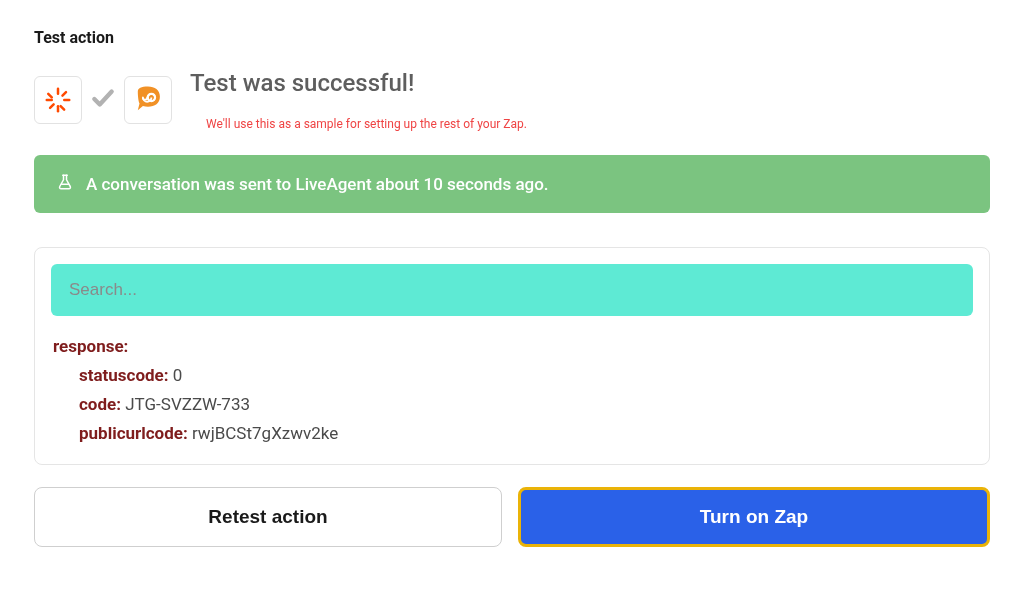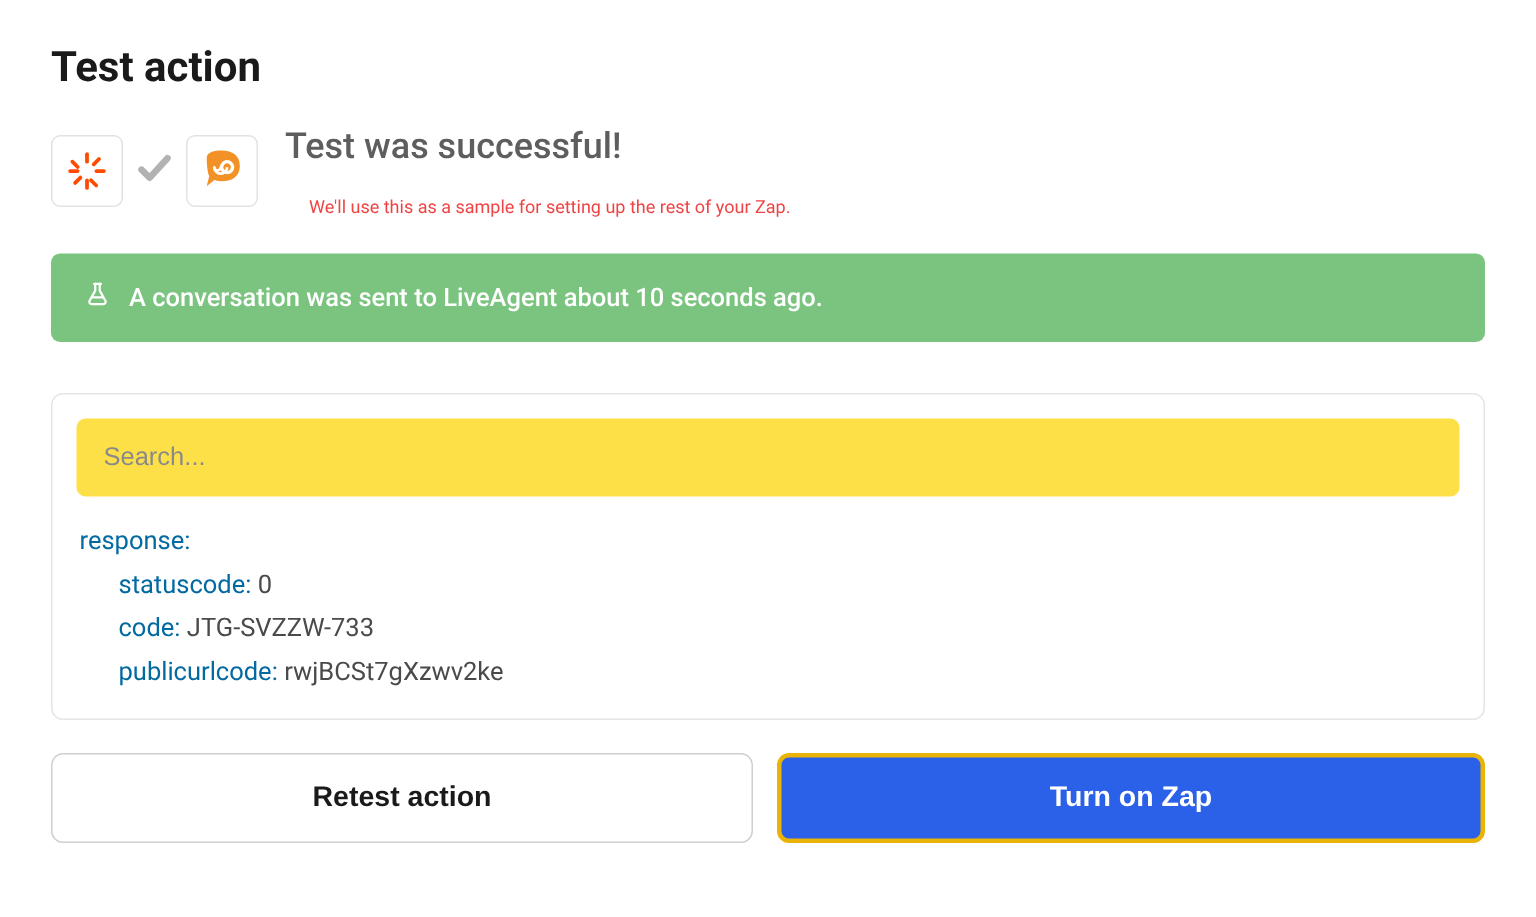--- a/index.html
+++ b/index.html
@@ -4,21 +4,21 @@
 <style>
   * { box-sizing: border-box; margin: 0; padding: 0; }
   body {
     font-family: -apple-system, BlinkMacSystemFont, "Segoe UI", Roboto, Helvetica, Arial, sans-serif;
     background: #fff;
     padding: 28px 34px;
     color: #2d2d2d;
     width: 1024px;
   }
   .page-title {
-    font-size: 28px;
+    font-size: 16px;
     font-weight: 700;
     color: #1a1a1a;
     margin-bottom: 22px;
   }
   .success-row {
     display: flex;
     align-items: center;
     gap: 18px;
     margin-bottom: 24px;
   }
@@ -69,38 +69,38 @@
   }
   .results-panel {
     border: 1px solid #e5e5e5;
     border-radius: 8px;
     padding: 16px;
     margin-bottom: 22px;
   }
   .search-box {
     width: 100%;
     border: none;
-    background: #fde047;
+    background: #5eead4;
     border-radius: 6px;
     padding: 16px 18px;
     font-size: 17px;
     color: #6f6f6f;
     outline: none;
     margin-bottom: 16px;
   }
   .search-box::placeholder { color: #8a8a8a; }
   .kv-root {
     font-size: 17px;
     color: #333;
     line-height: 1.7;
     padding-left: 2px;
   }
   .kv-key {
-    font-weight: 400;
-    color: #0369a1;
+    font-weight: 700;
+    color: #7f1d1d;
   }
   .kv-val {
     font-weight: 400;
     color: #4a4a4a;
   }
   .kv-indent {
     padding-left: 26px;
   }
   .button-row {
     display: flex;

